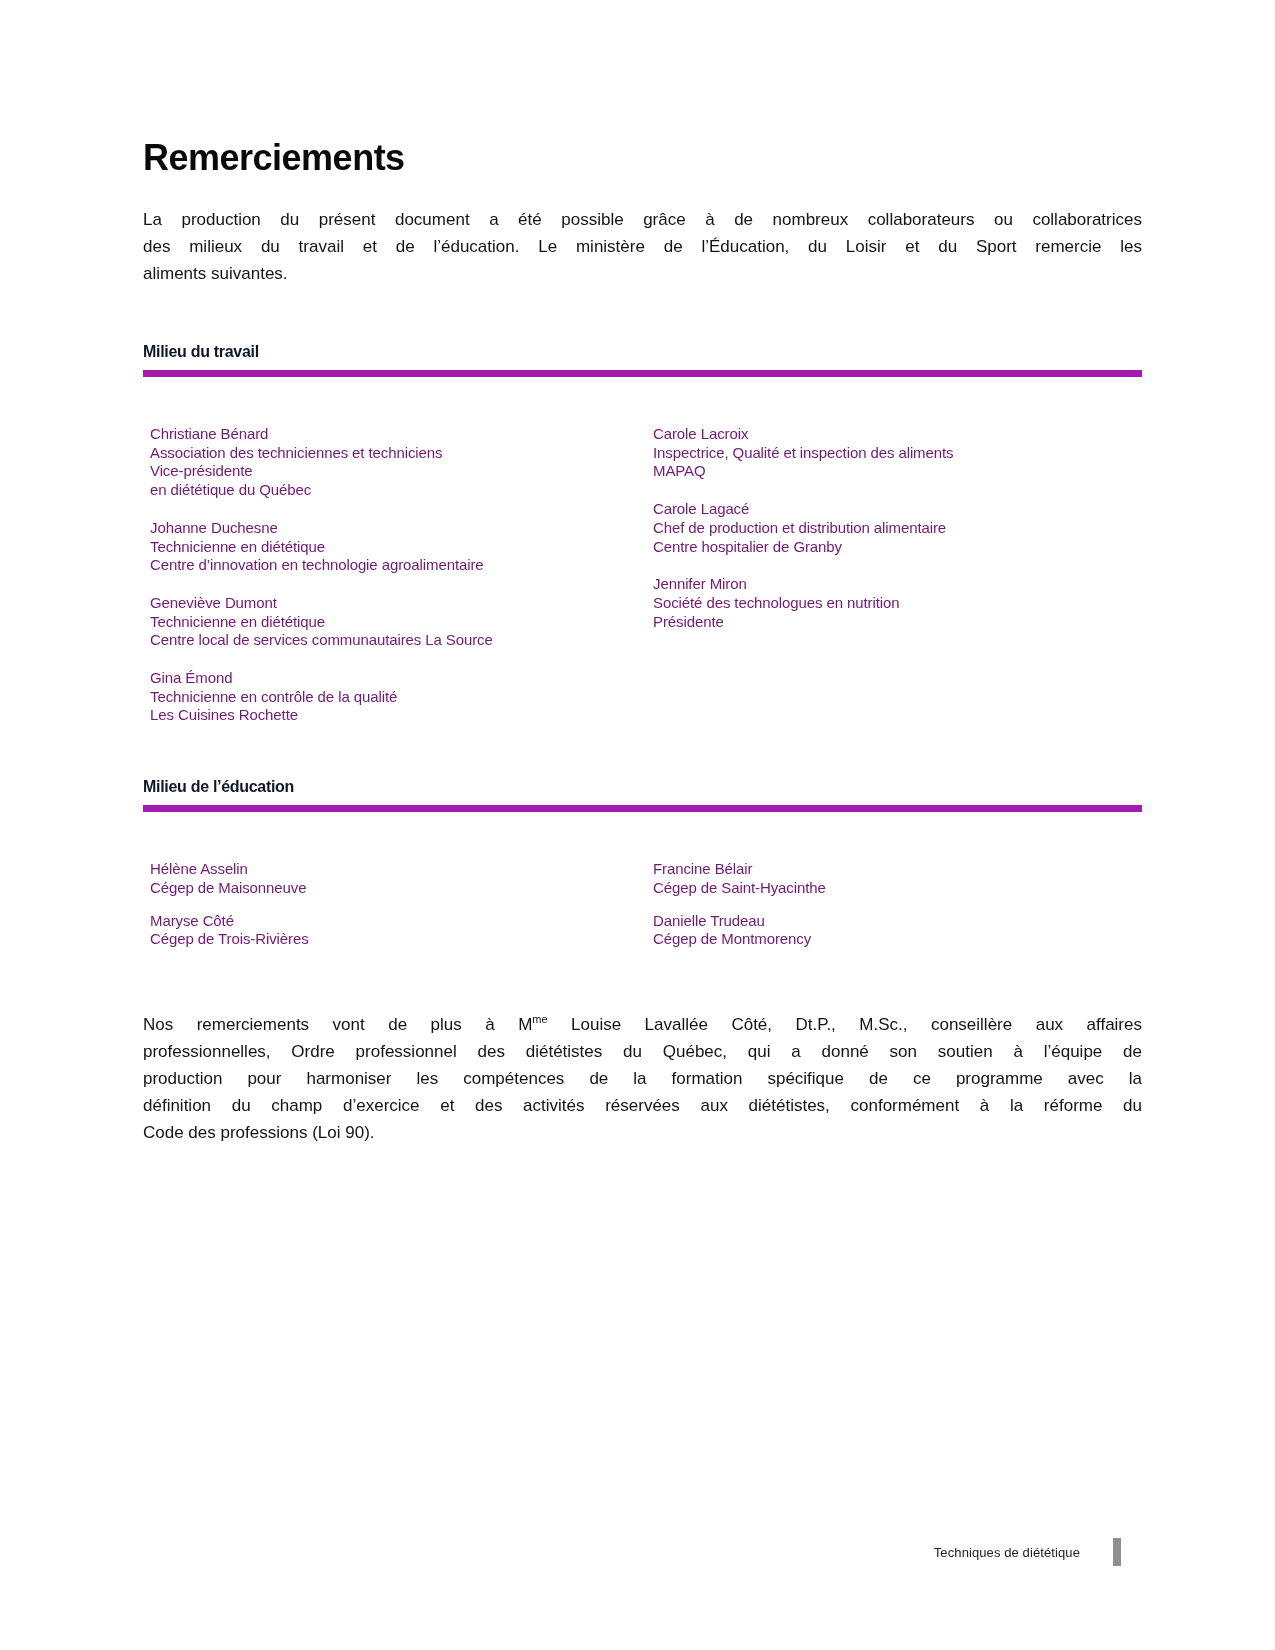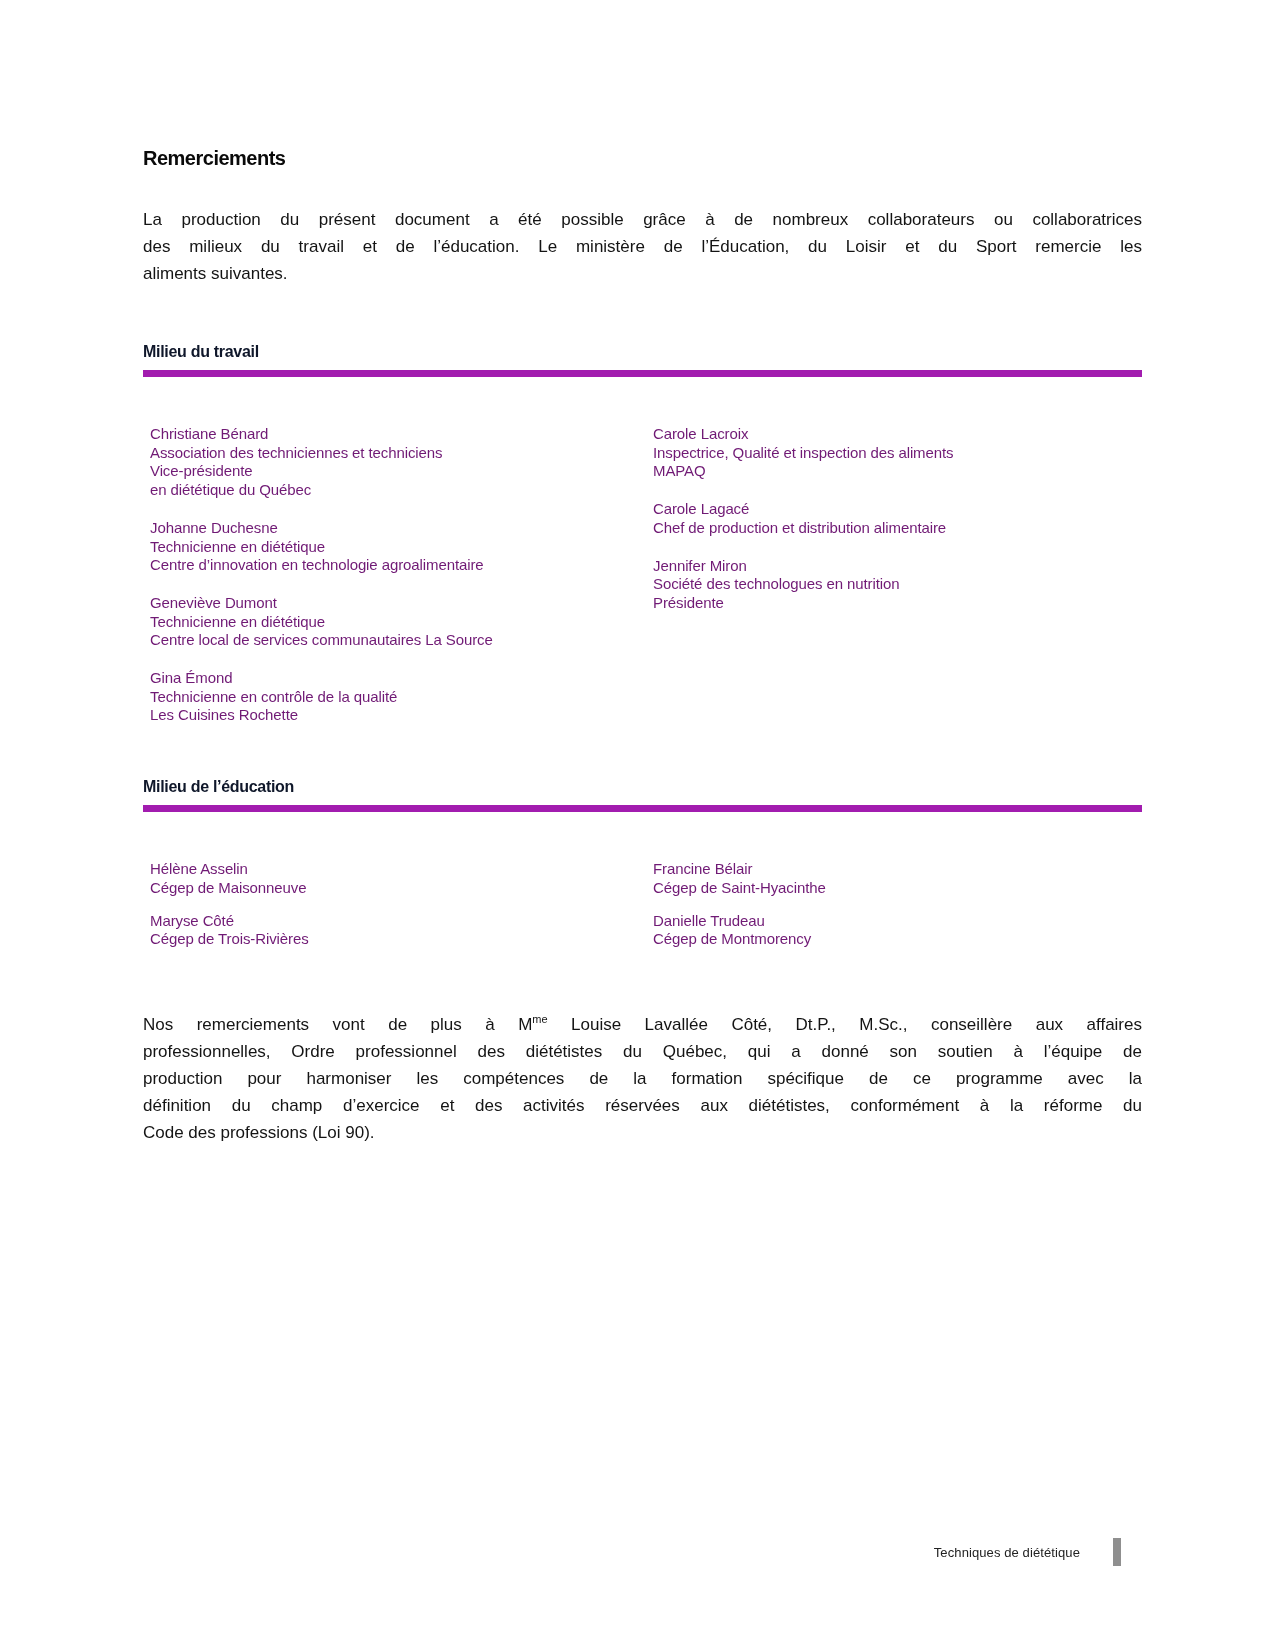--- a/index.html
+++ b/index.html
@@ -10,21 +10,21 @@
     color: #111;
     position: relative;
     overflow: hidden;
   }
   .page {
     position: relative;
     width: 1275px; height: 1650px;
     padding: 140px 133px 0 143px;
   }
   .doc-title {
-    font-size: 20px;
+    font-size: 36px;
     font-weight: bold;
     letter-spacing: -0.5px;
     line-height: 36px;
     color: #0a0a0a;
   }
   .para {
     font-size: 17px;
     line-height: 27px;
     color: #141414;
   }
@@ -124,20 +124,21 @@
     </div>
     <div class="col-right">
       <div class="entry">
         <div class="line">Carole Lacroix</div>
         <div class="line">Inspectrice, Qualité et inspection des aliments</div>
         <div class="line">MAPAQ</div>
       </div>
       <div class="entry">
         <div class="line">Carole Lagacé</div>
         <div class="line">Chef de production et distribution alimentaire</div>
+        <div class="line">Centre hospitalier de Granby</div>
       </div>
       <div class="entry">
         <div class="line">Jennifer Miron</div>
         <div class="line">Société des technologues en nutrition</div>
         <div class="line">Présidente</div>
       </div>
     </div>
   </div>
 
   <h2 class="section-heading" style="margin-top: 49px;">Milieu de l’éducation</h2>

